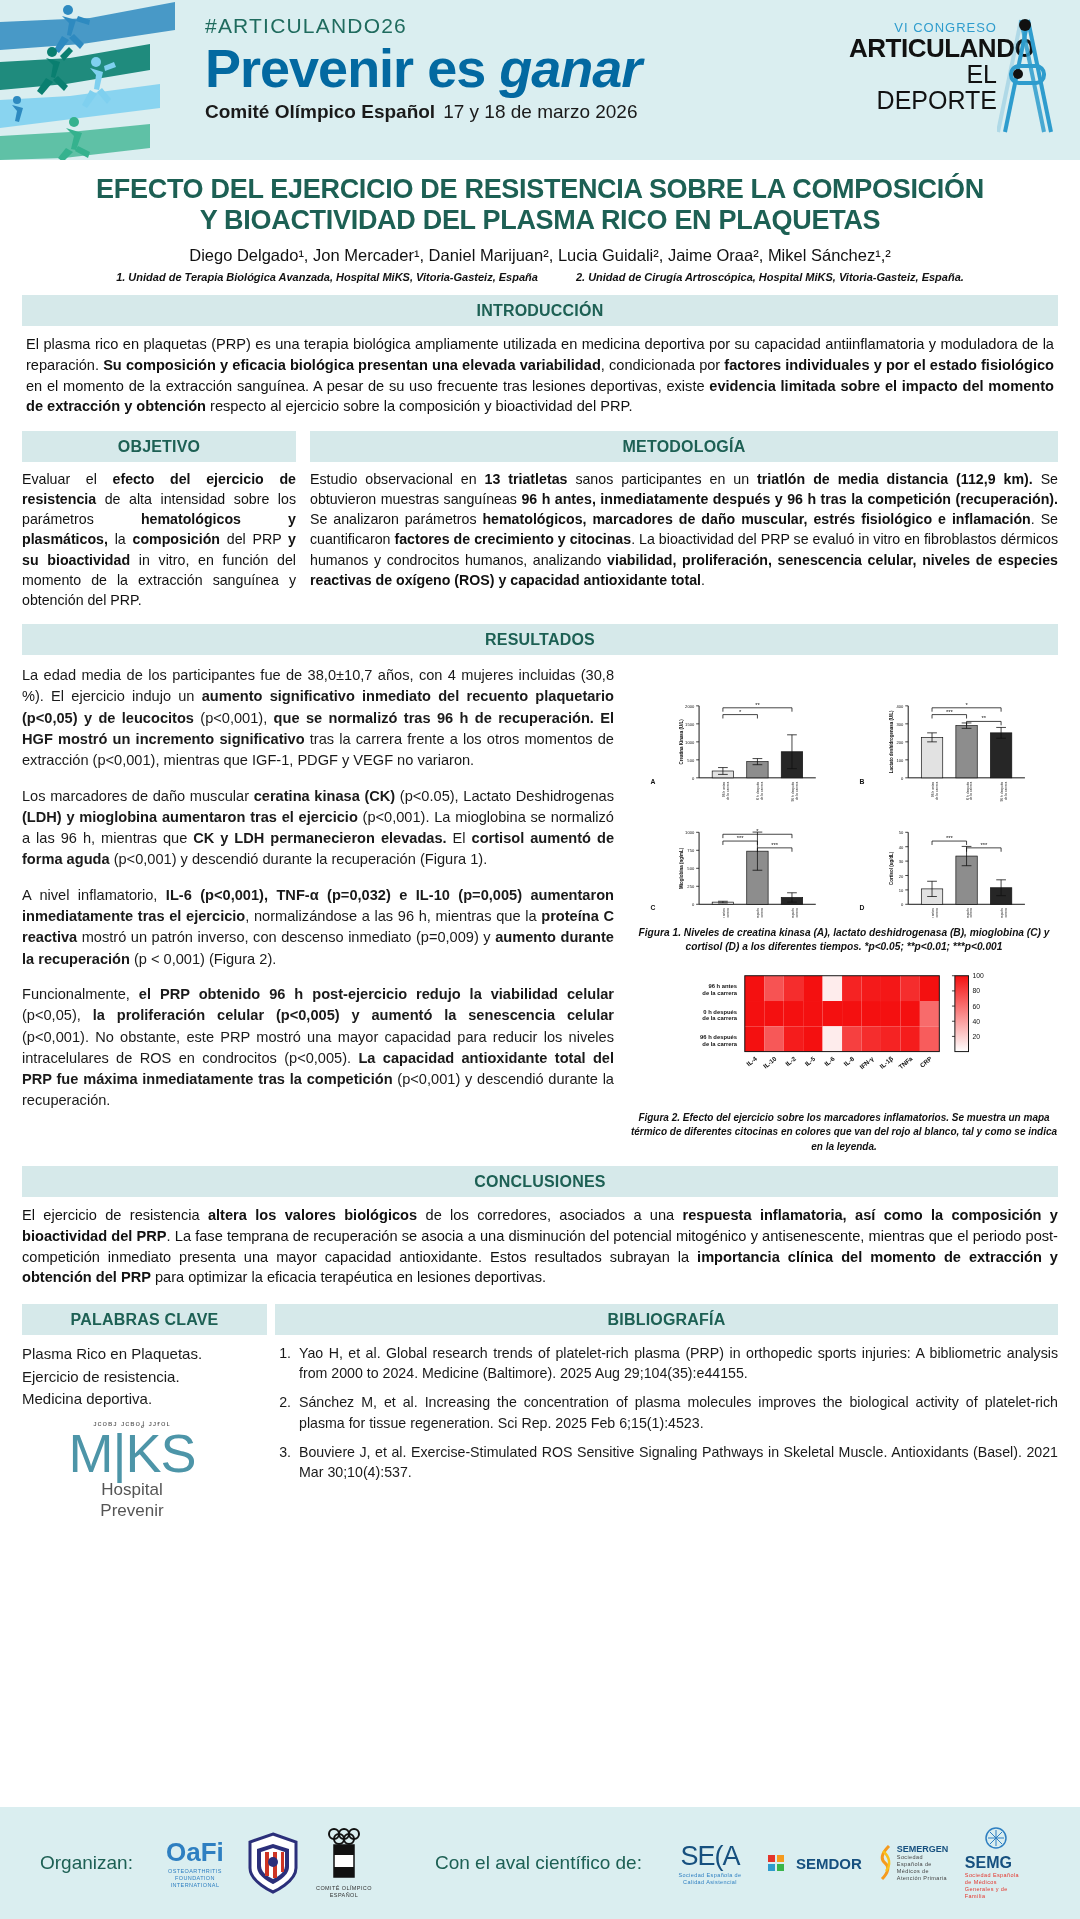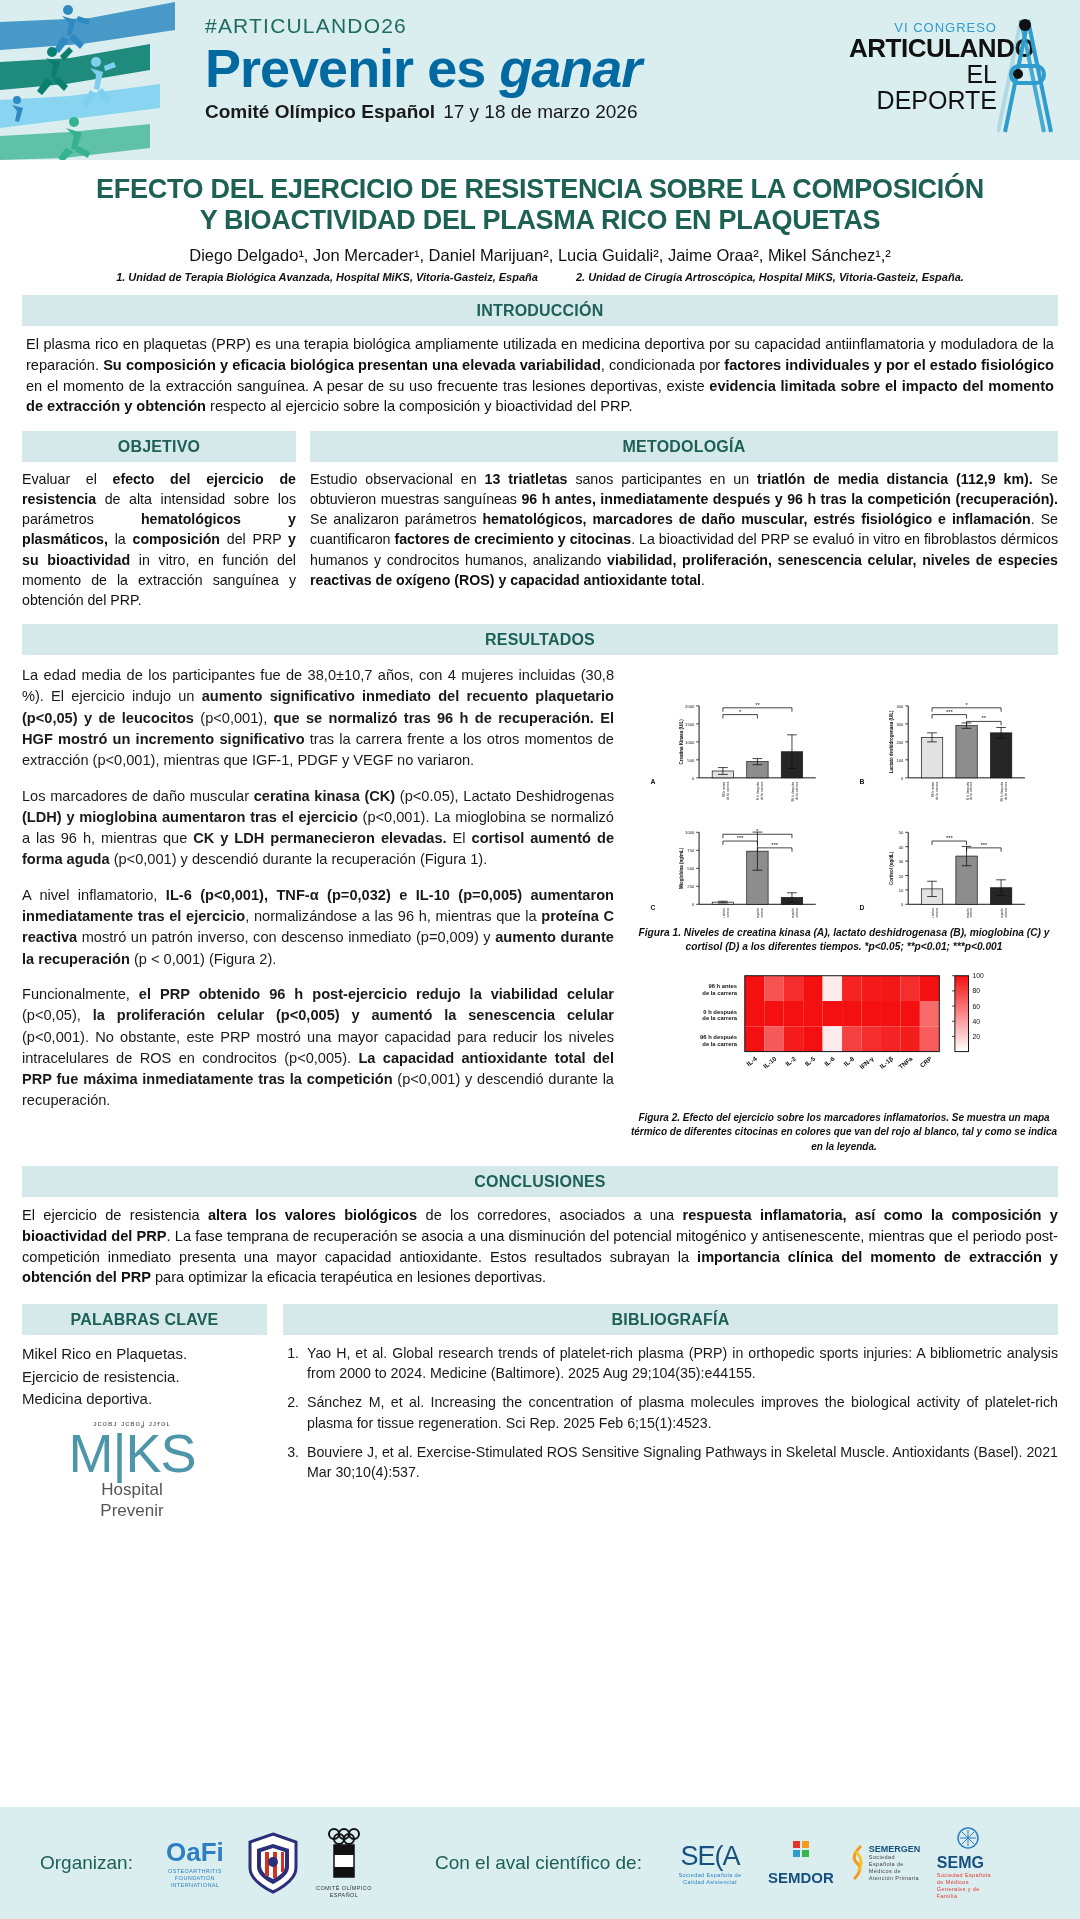--- a/index.html
+++ b/index.html
@@ -88,21 +88,21 @@
   .figcap2 {
     font-size: 10px; font-style: italic; font-weight: 700; text-align: center;
     line-height: 1.45; margin-top: 5px; color: #111;
   }
 
   
   .conc-wrap { margin-top: 12px; }
   .conc-text { padding-top: 8px; }
 
   
-  .bottom-two { display: flex; gap: 16px; margin-top: 16px; }
+  .bottom-two { display: flex; gap: 8px; margin-top: 16px; }
   .col-pal { width: 245px; }
   .col-bib { flex: 1; }
   .pal-list { padding-top: 8px; font-size: 15px; line-height: 1.5; }
   .bib-list { padding-top: 8px; font-size: 14.2px; line-height: 1.42; }
   .bib-item { display: flex; gap: 8px; margin-bottom: 9px; text-align: justify; }
   .bib-num { width: 16px; flex: none; text-align: right; }
 
   
   .miks { margin-top: 8px; text-align: center; width: 220px; }
   .miks-top { font-size: 8px; color: #555; letter-spacing: 1px; }
@@ -462,21 +462,21 @@
 
   <div class="conc-wrap">
     <div class="secbar">CONCLUSIONES</div>
     <div class="conc-text body-text">El ejercicio de resistencia <b>altera los valores biológicos</b> de los corredores, asociados a una <b>respuesta inflamatoria, así como la composición y bioactividad del PRP</b>. La fase temprana de recuperación se asocia a una disminución del potencial mitogénico y antisenescente, mientras que el periodo post-competición inmediato presenta una mayor capacidad antioxidante. Estos resultados subrayan la <b>importancia clínica del momento de extracción y obtención del PRP</b> para optimizar la eficacia terapéutica en lesiones deportivas.</div>
   </div>
 
   <div class="bottom-two">
     <div class="col-pal">
       <div class="secbar">PALABRAS CLAVE</div>
       <div class="pal-list">
-          <div>Mikel Rico en Plaquetas.</div>
+          <div>Plasma Rico en Plaquetas.</div>
           <div>Ejercicio de resistencia.</div>
           <div>Medicina deportiva.</div>
         </div>
       <div class="miks">
         <div class="miks-top">ᴊᴄᴏʙᴊ  ᴊᴄʙᴏʝ  ᴊᴊғᴏʟ</div>
         <div class="miks-main">M|KS</div>
         <div class="miks-sub">Hospital</div>
         <div class="miks-sub">Prevenir</div>
       </div>
     </div>
@@ -530,21 +530,21 @@
       </svg>
       <div class="tiny" style="width:58px;color:#333;">COMITÉ OLÍMPICO ESPAÑOL</div>
     </div>
   </div>
   <div class="foot-label" style="margin-left:62px;margin-right:26px;">Con el aval científico de:</div>
   <div class="logo-row">
     <div class="logo-box">
       <div style="font-size:27px;color:#16507f;font-weight:400;letter-spacing:-1px;">SE(A</div>
       <div class="tiny" style="width:84px;color:#2e7fc1;">Sociedad Española de Calidad Asistencial</div>
     </div>
-    <div class="logo-box" style="flex-direction:column;gap:12px;">
+    <div class="logo-box" style="flex-direction:row;gap:12px;">
       <svg width="16" height="16" viewBox="0 0 16 16">
         <rect x="0" y="0" width="7" height="7" fill="#e4342b"></rect>
           <rect x="9" y="0" width="7" height="7" fill="#f59a1e"></rect>
         <rect x="0" y="9" width="7" height="7" fill="#2e9ccd"></rect>
           <rect x="9" y="9" width="7" height="7" fill="#39b54a"></rect>
       </svg>
       <div style="font-size:15px;font-weight:700;color:#16507f;">SEMDOR</div>
     </div>
     <div class="logo-box" style="flex-direction:row;gap:3px;">
       <svg width="16" height="36" viewBox="0 0 16 36">

